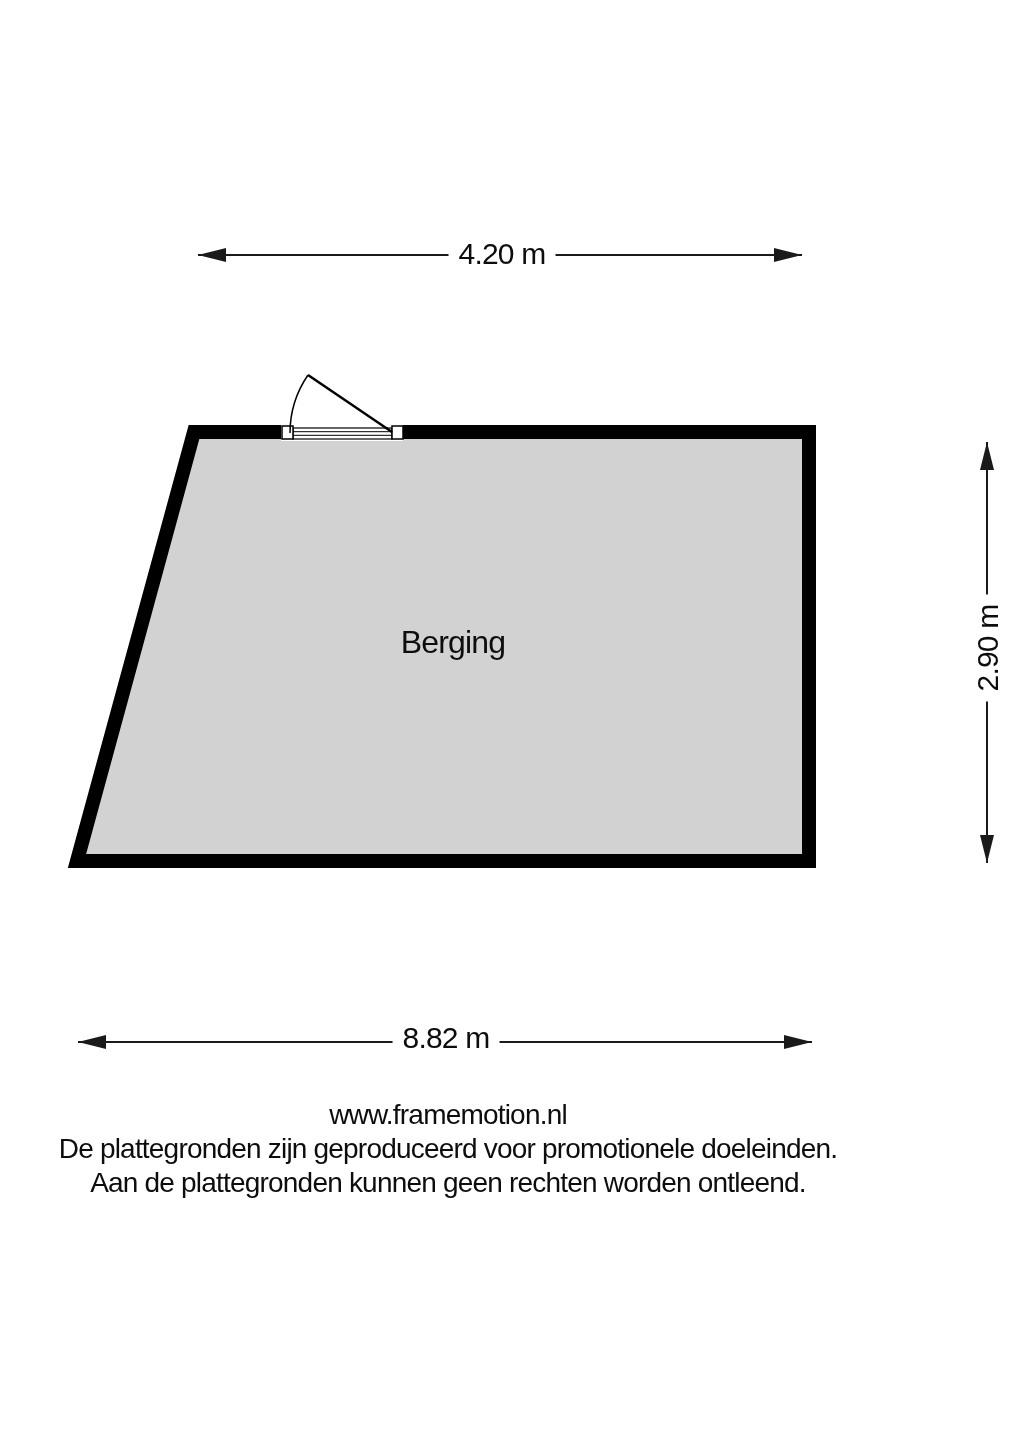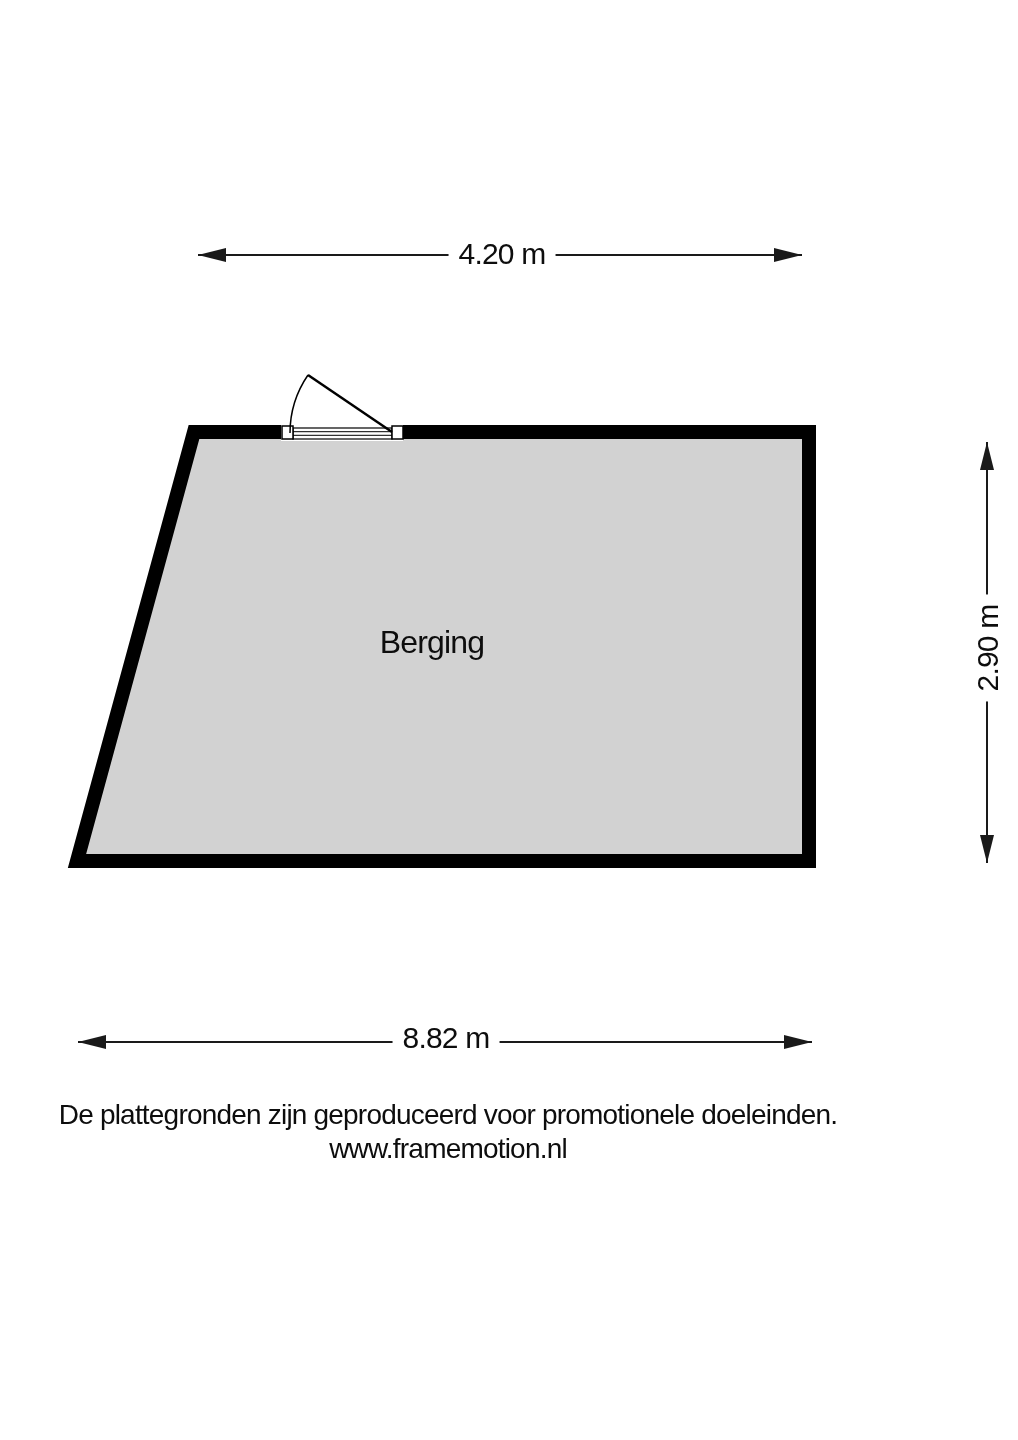--- a/index.html
+++ b/index.html
@@ -88,20 +88,21 @@
     <polygon points="78,1042 106,1035 106,1049" fill="#1a1a1a"></polygon>
     <polygon points="812,1042 784,1035 784,1049" fill="#1a1a1a"></polygon>
   </svg>
 
   <div class="label dim-label" style="left:502px; top:254px;">4.20 m</div>
 
   <div class="label dim-label vertical" style="left:988px; top:648px;">2.90 m</div>
 
   <div class="label dim-label" style="left:446px; top:1038px;">8.82 m</div>
 
-  <div class="label room-label" style="left:432px; top:642px;">Berging</div>
+  <div class="label room-label" style="left:453px; top:642px;">Berging</div>
 
   <div class="footer">
+    <div>www.framemotion.nl</div>
     <div>De plattegronden zijn geproduceerd voor promotionele doeleinden.</div>
-    <div>www.framemotion.nl</div>
+    <div>Aan de plattegronden kunnen geen rechten worden ontleend.</div>
   </div>
 
 </div>
 
 </body></html>

